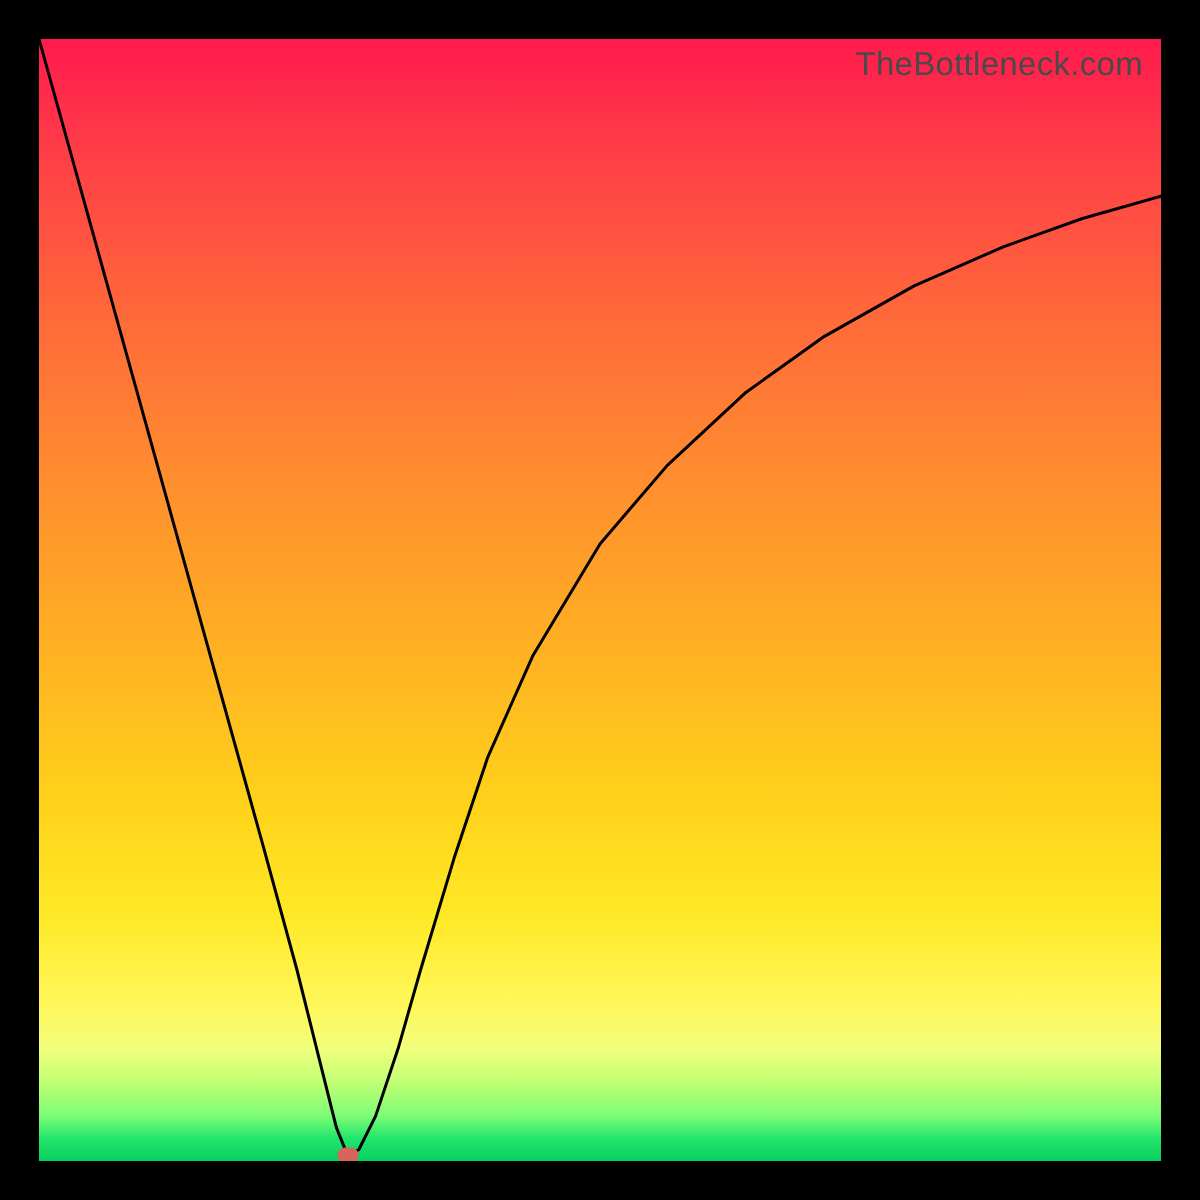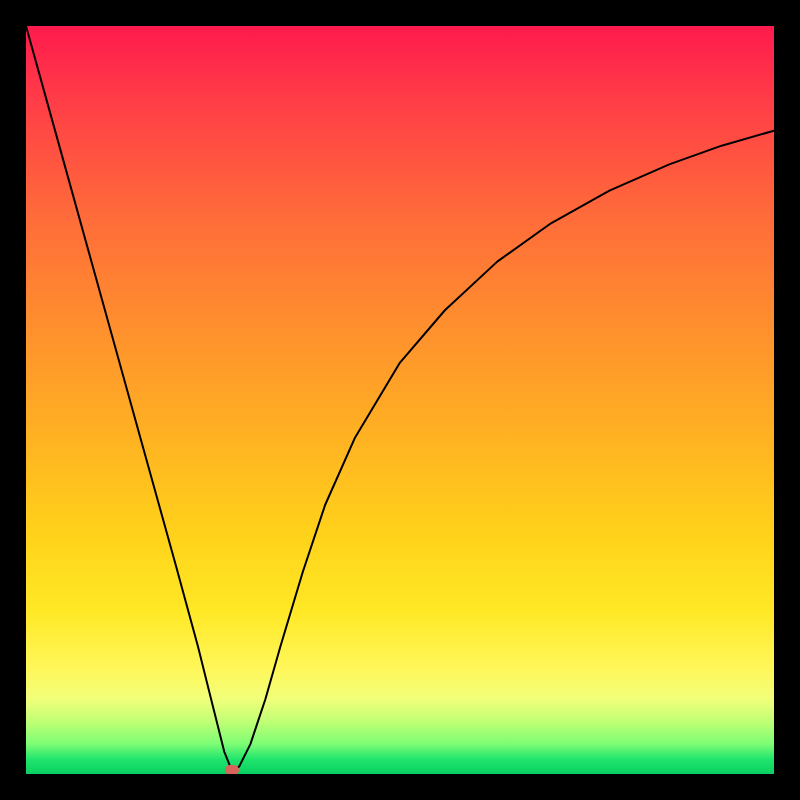--- a/index.html
+++ b/index.html
@@ -75,14 +75,15 @@
 </head>
 <body>
 
 <div class="frame">
   <div class="plot-area">
     <div class="gradient"></div>
     <svg class="curve-svg" viewBox="0 0 748 748" preserveAspectRatio="none">
       <path id="curve-path" fill="none" stroke="#000" stroke-width="2" stroke-linejoin="round" stroke-linecap="round" d="M0.00 0.00 L37.40 134.64 L74.80 269.28 L112.20 403.92 L149.60 538.56 L172.04 620.84 L187.00 680.68 L198.22 725.56 L205.70 744.26 L213.18 740.52 L224.40 718.08 L239.36 673.20 L254.32 620.84 L276.76 546.04 L299.20 478.72 L329.12 411.40 L374.00 336.60 L418.88 284.24 L471.24 235.62 L523.60 198.22 L583.44 164.56 L643.28 138.38 L695.64 119.68 L748.00 104.72"></path>
     </svg>
     <div id="marker" class="marker" style="left: 205.7px; top: 744.26px; background: rgb(217, 100, 90);"></div>
+    <div class="watermark">TheBottleneck.com</div>
   </div>
 </div>
 
 </body></html>

